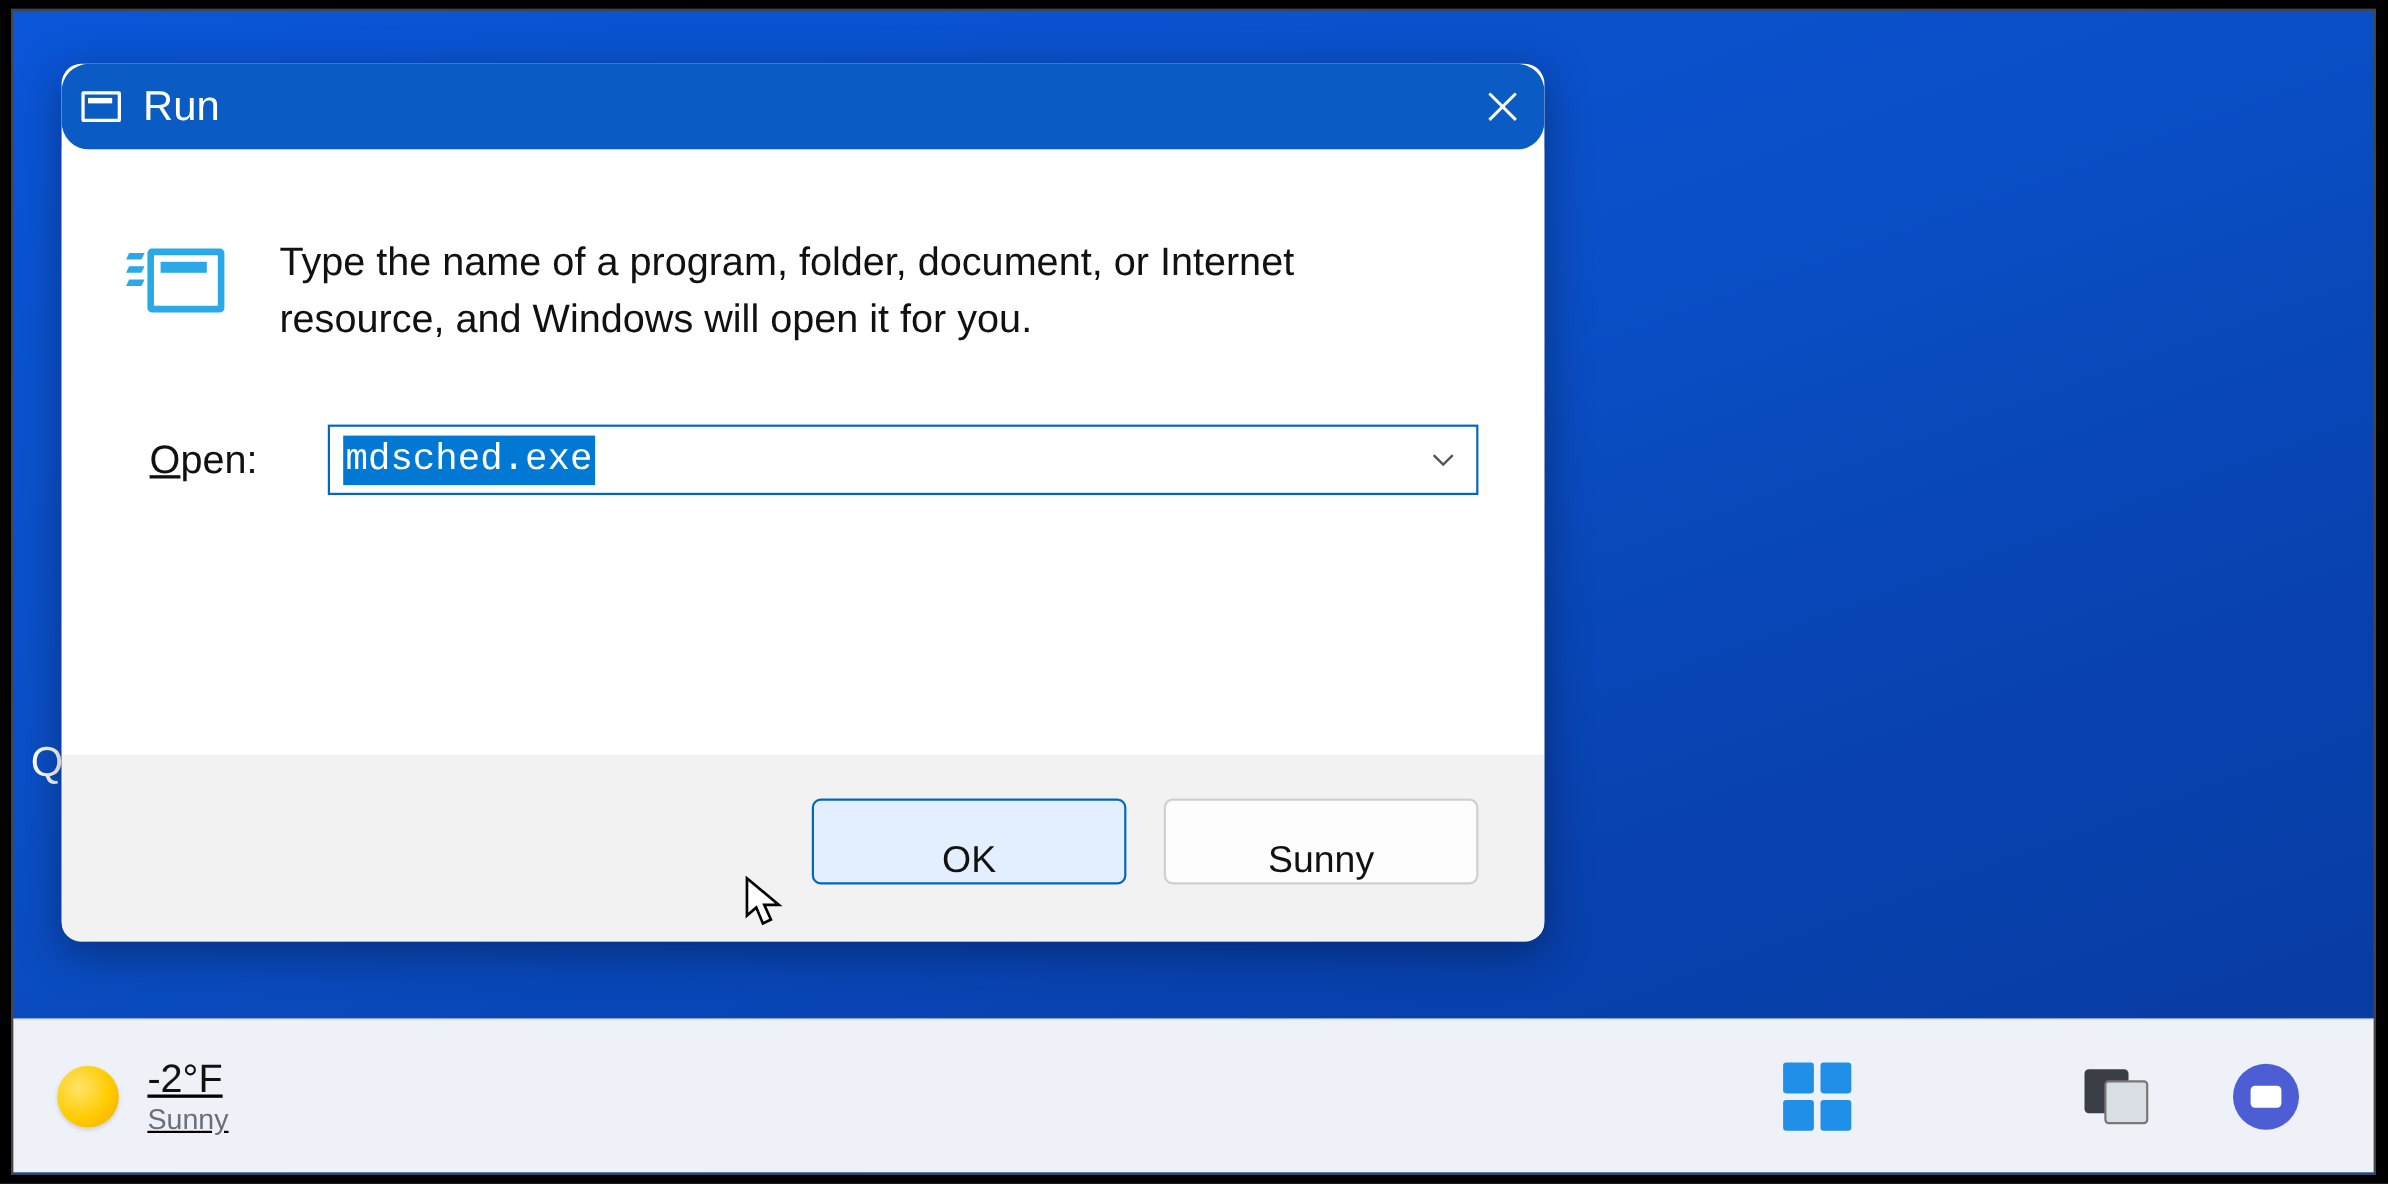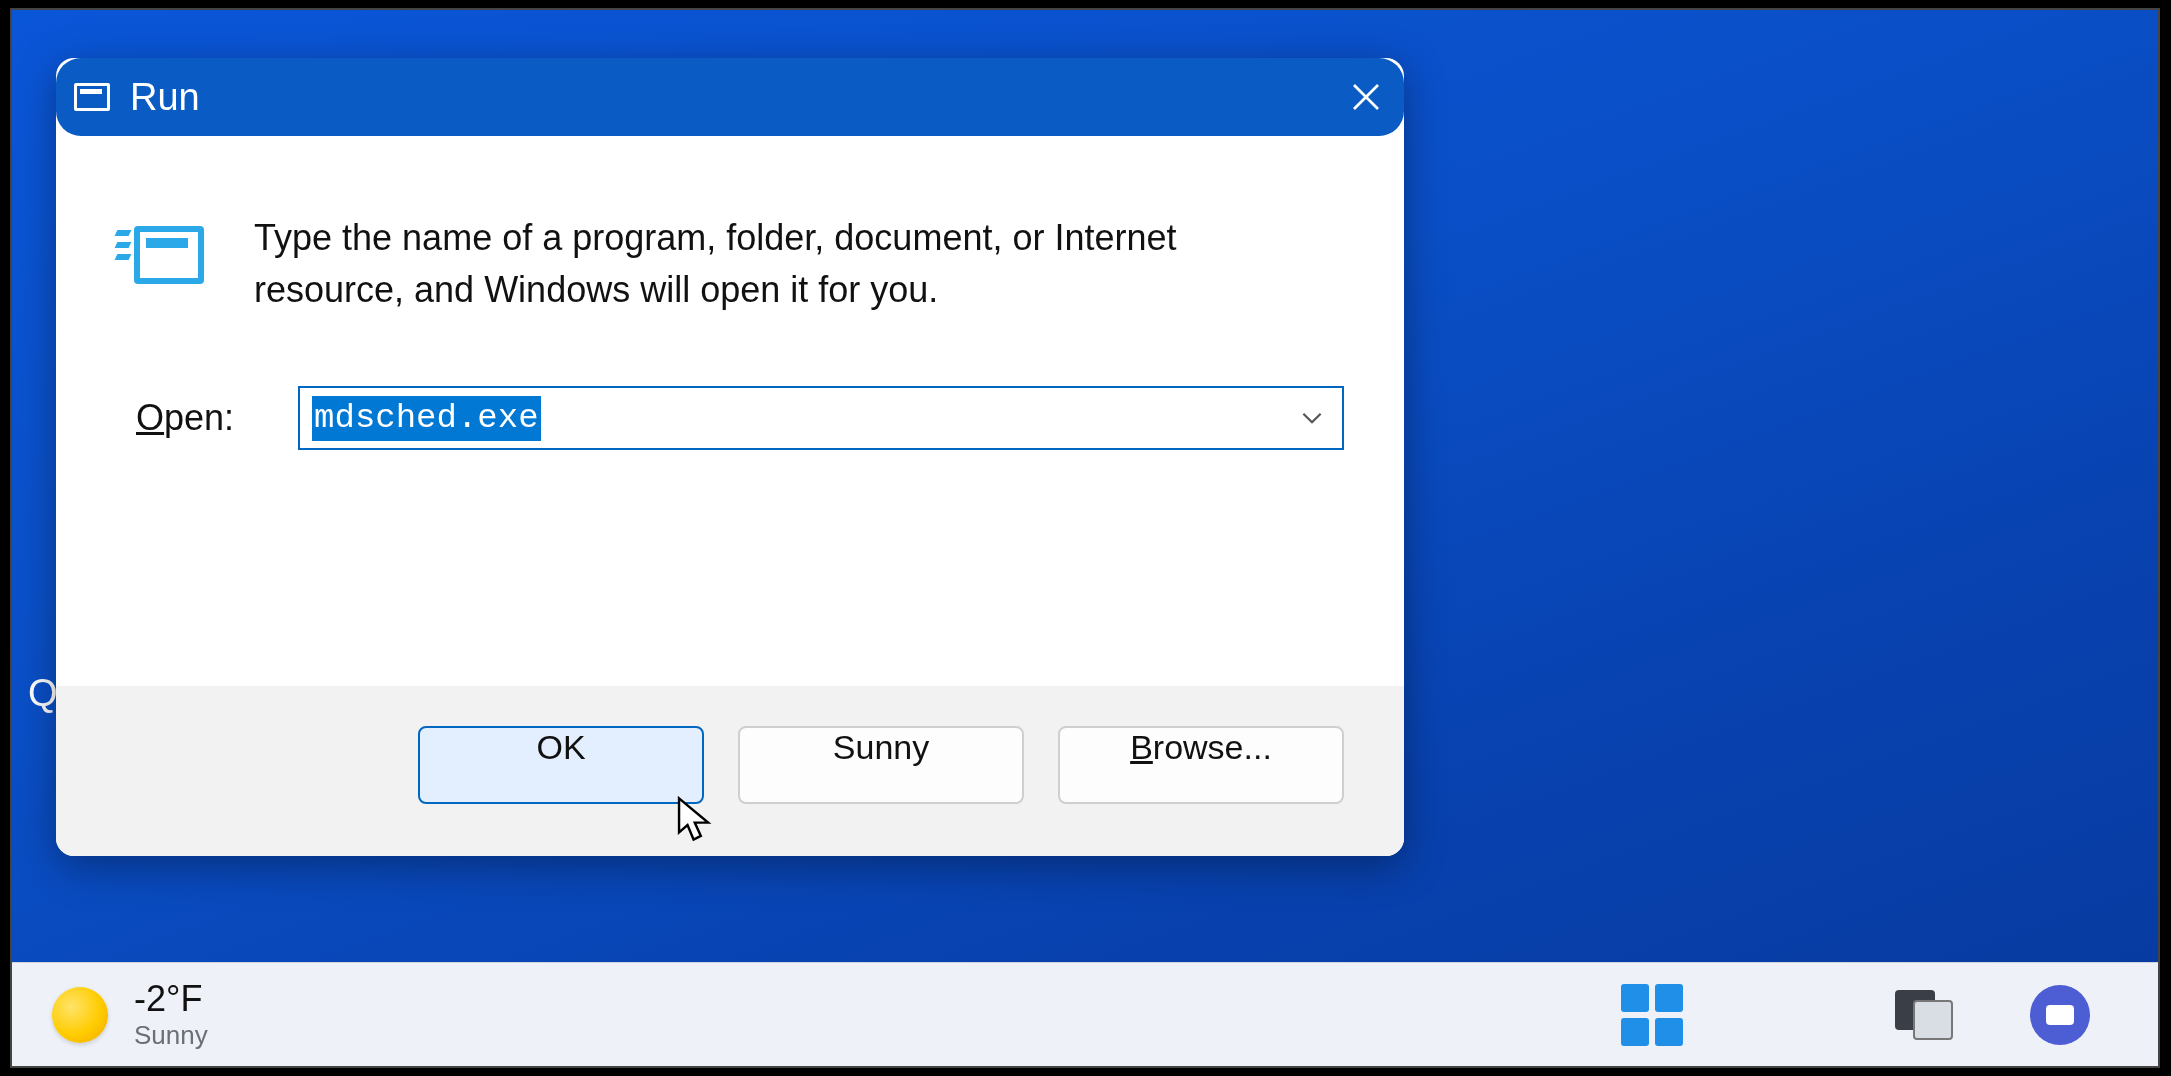--- a/index.html
+++ b/index.html
@@ -181,47 +181,48 @@
   }
   .btn {
     width: 286px;
     height: 78px;
     border: 2px solid #cfcfcf;
     background: #fdfdfd;
     border-radius: 8px;
     font-size: 34px;
     color: #111;
     display: flex;
-    align-items: flex-start;
+    align-items: flex-end;
     justify-content: center;
     cursor: pointer;
     position: relative;
   }
   .btn.primary {
     border: 2px solid #0067c0;
     background: #e3efff;
   }
   .btn .ul { text-decoration: underline; }
   .cursor {
     position: absolute;
     left: 620px; top: 738px;
     width: 40px; height: 46px;
     pointer-events: none;
     z-index: 50;
   }
   
   .taskbar {
     position: absolute;
     left: 0; right: 0; bottom: 0;
-    height: 104px;
+    height: 140px;
     background: #eef1f7;
     border-top: 1px solid #d0d4dc;
     display: flex;
     align-items: center;
     padding: 0 40px;
+    text-decoration: underline;
   }
   .weather {
     display: flex;
     align-items: center;
     gap: 26px;
   }
   .weather-sun {
     width: 56px; height: 56px;
     border-radius: 50%;
     background: radial-gradient(circle at 35% 35%, #ffe36a 0%, #ffcc00 55%, #f0a800 100%);
@@ -340,23 +341,20 @@
         </div>
       </div>
 
       <div class="button-area">
         <div class="btn primary">
           <span>OK</span>
         </div>
         <div class="btn">
           <span>Sunny</span>
         </div>
-        <div class="btn">
-          <span><span class="ul">B</span><span>rowse...</span></span>
-        </div>
       </div>
 
       <svg class="cursor" viewBox="0 0 32 38">
         <polygon points="2,2 2,30 9,24 14,36 20,33 15,22 26,22" fill="#fff" stroke="#000" stroke-width="2"></polygon>
       </svg>
     </div>
 
     <div class="taskbar">
       <div class="weather">
         <div class="weather-sun"></div>

